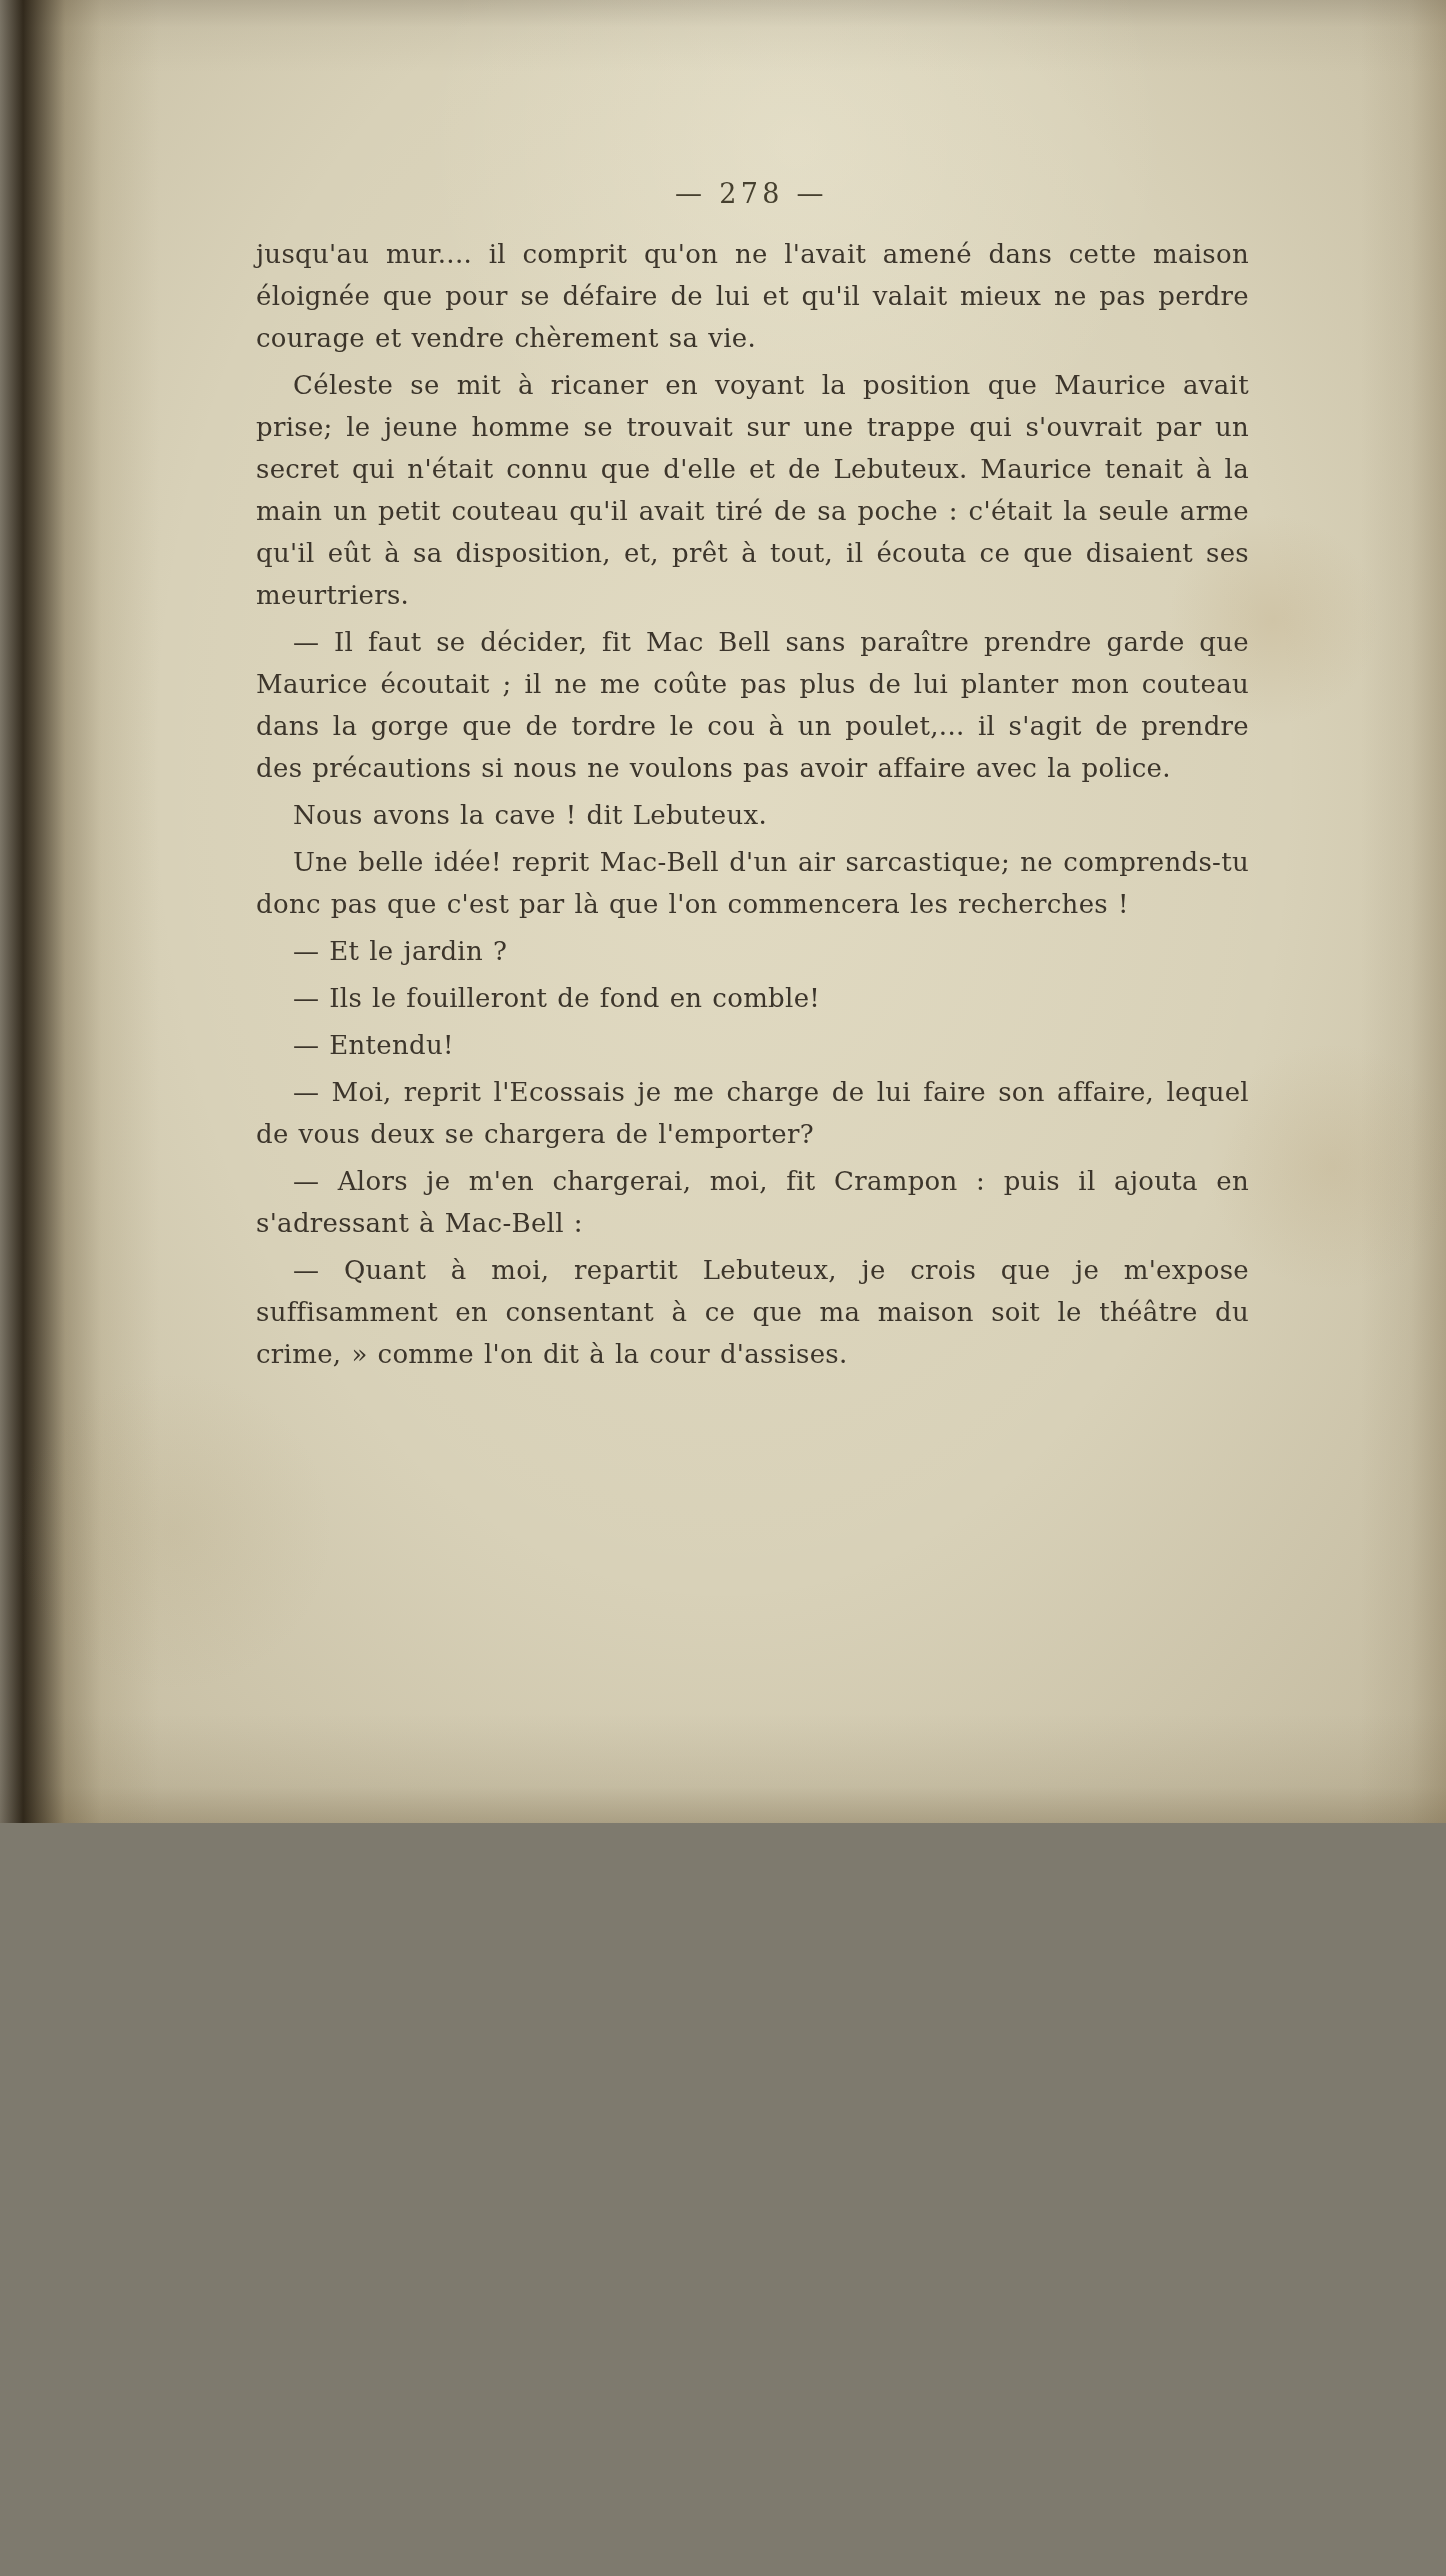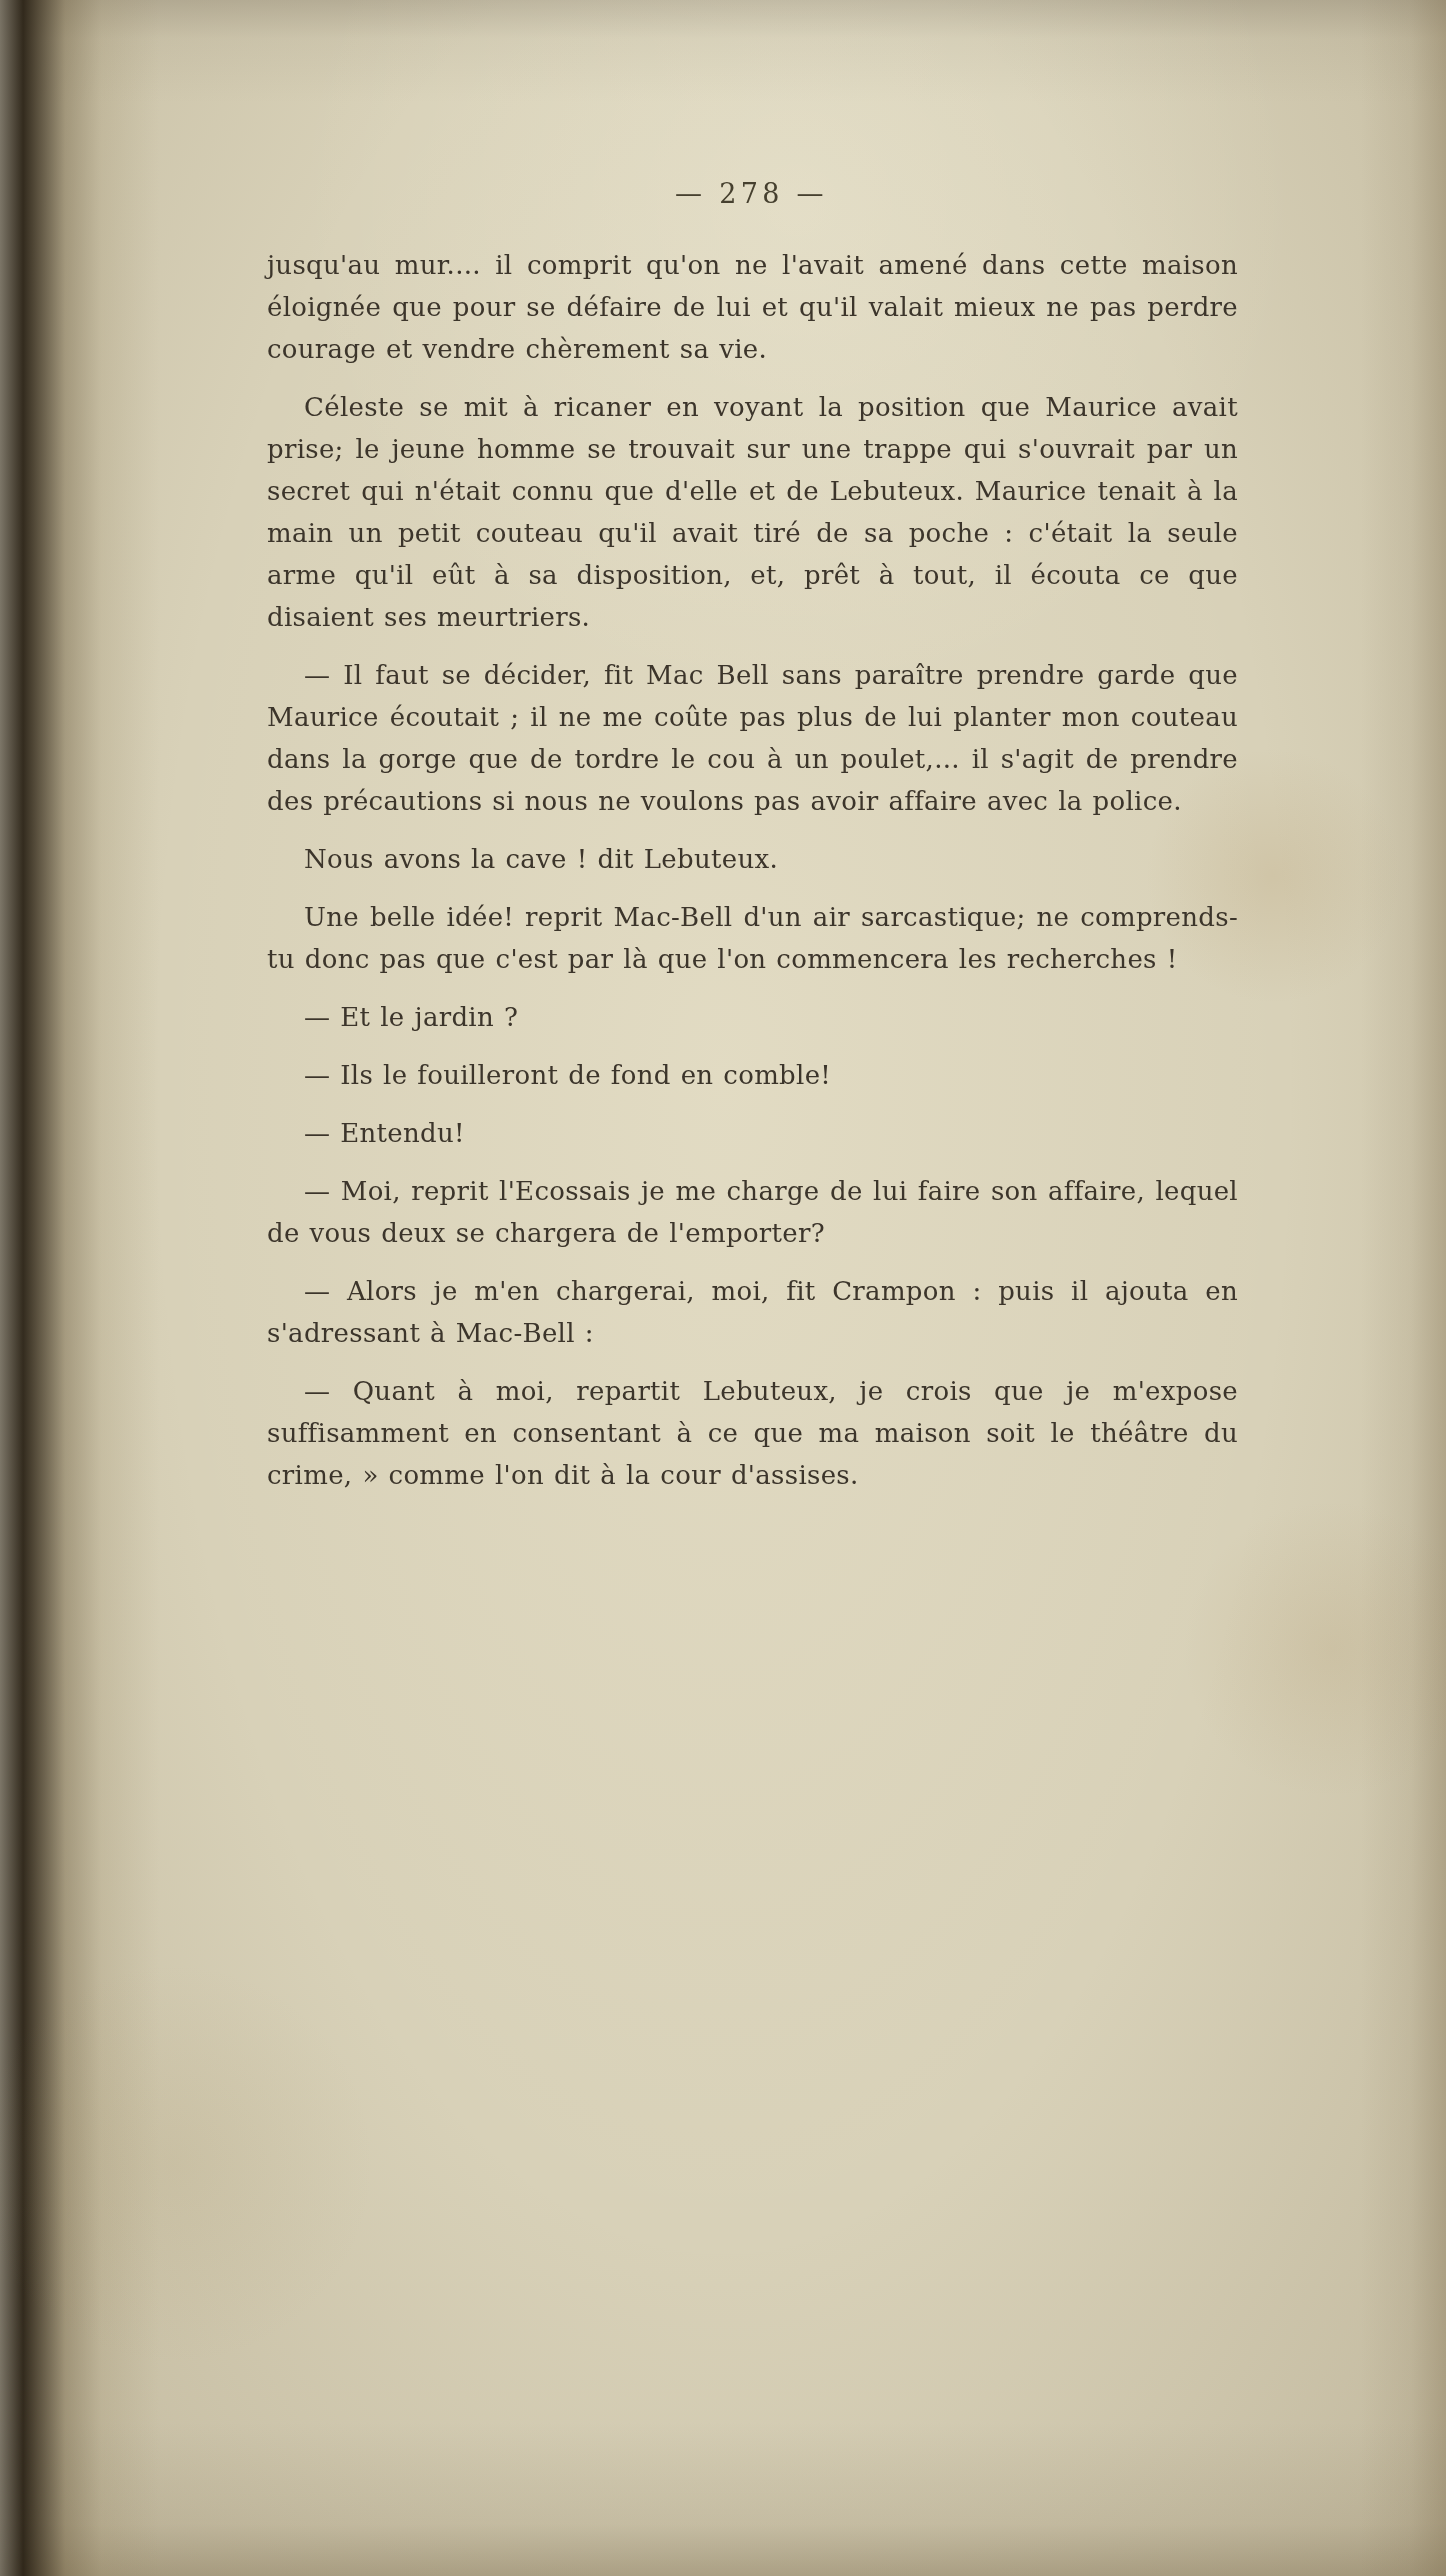--- a/index.html
+++ b/index.html
@@ -3,21 +3,21 @@
 <meta charset="utf-8">
 <style>
   html, body {
     margin: 0;
     padding: 0;
     background: #7e7a6e;
   }
   .page {
     position: relative;
     width: 1447px;
-    height: 2576px;
+    height: 1823px;
     background-color: #d8d1b8;
     background-image:
       
       radial-gradient(circle at 88% 34%, rgba(170,140,90,0.18) 0%, rgba(170,140,90,0.0) 6%),
       radial-gradient(circle at 92% 64%, rgba(165,135,85,0.15) 0%, rgba(165,135,85,0.0) 7%),
       radial-gradient(circle at 12% 84%, rgba(160,140,95,0.12) 0%, rgba(160,140,95,0.0) 8%),
       radial-gradient(circle at 55% 8%, rgba(255,252,235,0.25) 0%, rgba(255,252,235,0.0) 20%),
       
       linear-gradient(90deg,
         rgba(110,104,92,0.85) 0%,
@@ -57,21 +57,21 @@
     left: 251px;
     width: 1003px;
     font-size: 26px;
     line-height: 42px;
     text-align: justify;
     text-justify: inter-word;
     letter-spacing: 0.3px;
     word-spacing: 1.4px;
   }
   .text-block p {
-    margin: 16px;
+    margin: 5px;
     padding: 0;
     text-indent: 37px;
   }
   .text-block p.no-indent {
     text-indent: 0;
   }
 </style>
 </head>
 <body>
 

